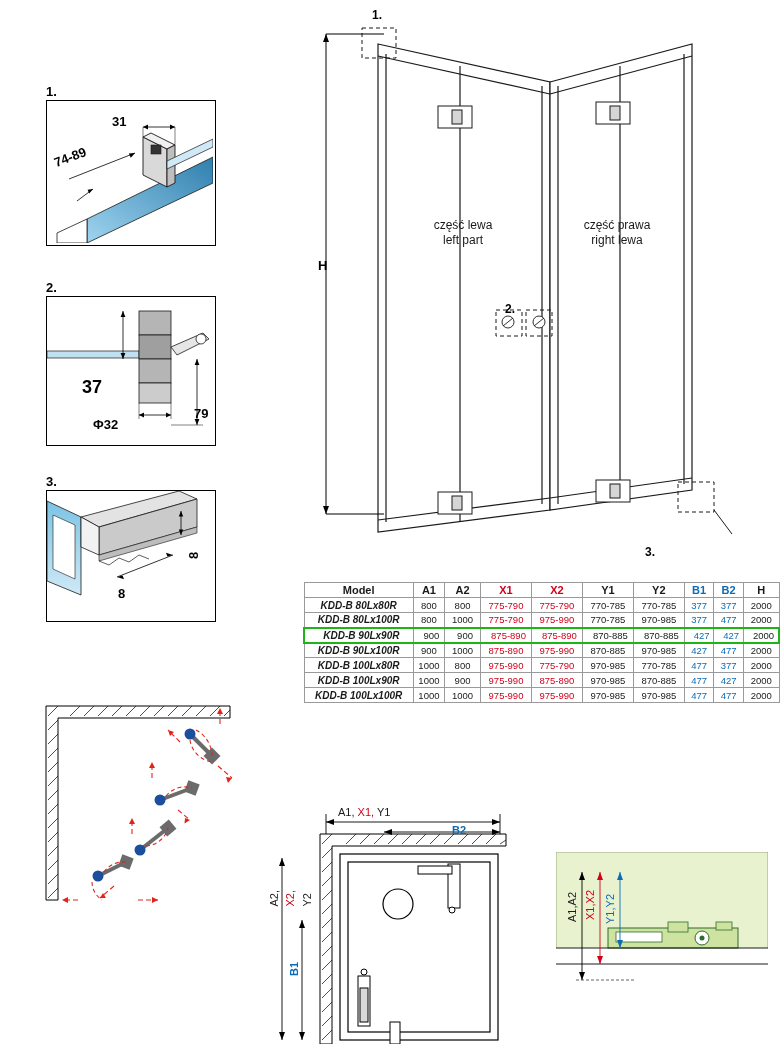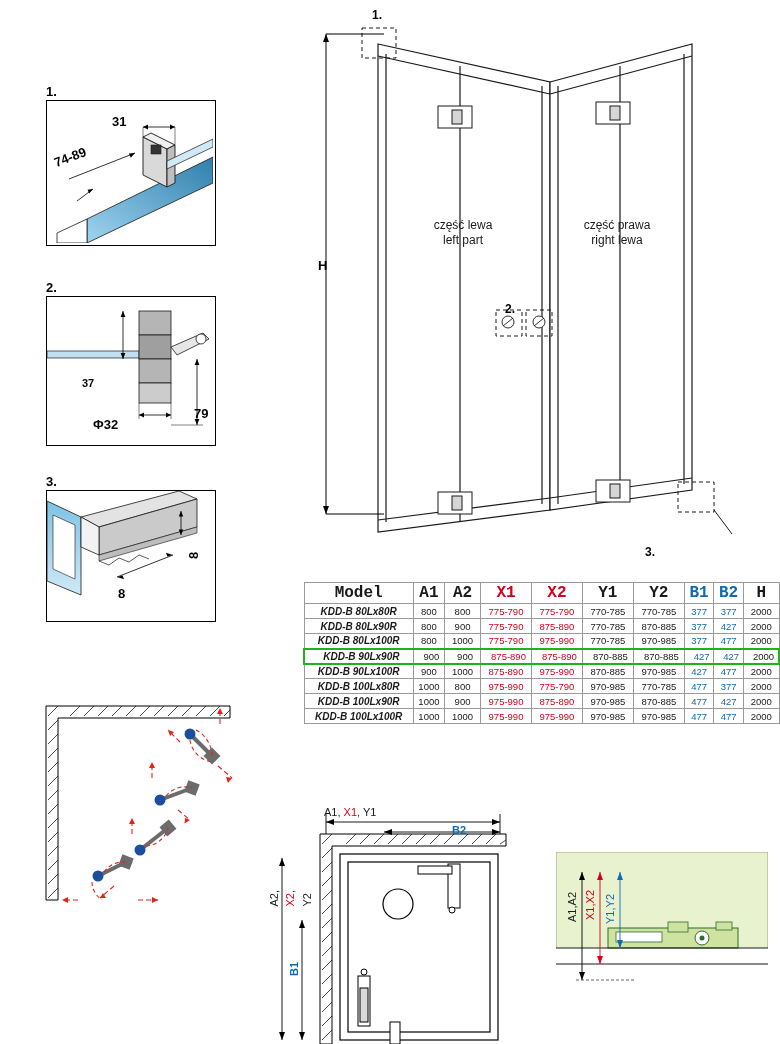--- a/index.html
+++ b/index.html
@@ -8,21 +8,21 @@
   .abs{position:absolute;}
 
   
   .detail-box{border:1px solid #000;background:#fff;}
   .detail-num{position:absolute;font-size:13px;font-weight:700;color:#000;}
   .lbl-b{font-size:11px;color:#000;font-weight:700;}
 
   
   table.spec{border-collapse:collapse;font-size:10px;}
   table.spec th, table.spec td{border:1px solid #9a9a9a;text-align:center;padding:1px 3px;height:15px;box-sizing:border-box;}
-  table.spec thead th{font-weight:700;background:#fff;font-size:16px;font-family:Liberation Mono, monospace;}
+  table.spec thead th{font-weight:700;background:#fff;font-size:11px;}
   table.spec td.model{font-style:italic;font-weight:700;text-align:center;font-size:10px;margin-left:32px;}
   table.spec td{font-size:9.5px;}
   .col-x{color:#d0021b;}
   .col-b{color:#0b6bb5;}
   tr.hl td{border-top:2px solid #1db516;border-bottom:2px solid #1db516;padding-left:8px;}
   tr.hl td:first-child{border-left:2px solid #1db516;}
   tr.hl td:last-child{border-right:2px solid #1db516;}
 
   .redtxt{color:#d0021b;}
   .bluetxt{color:#0b6bb5;}
@@ -100,21 +100,21 @@
       <path d="M150 128 l-2.4 -6 h4.8 z" fill="#000"></path>
       <line x1="124" y1="128" x2="156" y2="128" stroke="#000" stroke-width="0.5"></line>
 
       <line x1="92" y1="118" x2="124" y2="118" stroke="#000" stroke-width="0.8"></line>
       <path d="M92 118 l5 -2.4 v4.8 z" fill="#000"></path>
       <path d="M124 118 l-5 -2.4 v4.8 z" fill="#000"></path>
       <line x1="92" y1="106" x2="92" y2="122" stroke="#000" stroke-width="0.5"></line>
       <line x1="124" y1="106" x2="124" y2="122" stroke="#000" stroke-width="0.5"></line>
     </svg>
   </div>
-  <div class="abs lbl-b" style="left:82px;top:377px;font-size:11px;text-align:right;">37</div>
+  <div class="abs lbl-b" style="left:82px;top:377px;font-size:18px;text-align:right;">37</div>
   <div class="abs lbl-b" style="left:194px;top:406px;font-size:13px;">79</div>
   <div class="abs lbl-b" style="left:93px;top:417px;font-size:13px;">Φ32</div>
 
   <div class="abs" style="left:46px;top:472px;">
     <span class="detail-num" style="position:static;">3.</span>
   </div>
   <div class="abs detail-box" style="left:46px;top:490px;width:168px;height:130px;">
     <svg width="166" height="128" viewBox="0 0 166 128">
       <defs>
         <linearGradient id="g3" x1="0" y1="0" x2="0" y2="1">
@@ -319,32 +319,20 @@
           <tr>
             <td class="model">KDD-B 80Lx80R</td>
             <td>800</td>
             <td>800</td>
             <td class="col-x">775-790</td>
             <td class="col-x">775-790</td>
             <td>770-785</td>
             <td>770-785</td>
             <td class="col-b">377</td>
             <td class="col-b">377</td>
-            <td>2000</td>
-          </tr>
-          <tr>
-            <td class="model">KDD-B 80Lx90R</td>
-            <td>800</td>
-            <td>900</td>
-            <td class="col-x">775-790</td>
-            <td class="col-x">875-890</td>
-            <td>770-785</td>
-            <td>870-885</td>
-            <td class="col-b">377</td>
-            <td class="col-b">427</td>
             <td>2000</td>
           </tr>
           <tr>
             <td class="model">KDD-B 80Lx100R</td>
             <td>800</td>
             <td>1000</td>
             <td class="col-x">775-790</td>
             <td class="col-x">975-990</td>
             <td>770-785</td>
             <td>970-985</td>
@@ -488,21 +476,21 @@
         <line x1="20" y1="58" x2="20" y2="240"></line>
         <line x1="40" y1="120" x2="40" y2="240"></line>
       </g>
       <path d="M20 58 l-3 8 h6 z" fill="#000"></path>
       <path d="M20 240 l-3 -8 h6 z" fill="#000"></path>
       <path d="M40 120 l-3 8 h6 z" fill="#000"></path>
       <path d="M40 240 l-3 -8 h6 z" fill="#000"></path>
     </svg>
   </div>
 
-  <div class="abs" style="left:324px;top:806px;font-size:11px;">
+  <div class="abs" style="left:338px;top:806px;font-size:11px;">
     <span>A1,</span>
     <span class="redtxt">X1,</span>
     <span>Y1</span>
   </div>
   <div class="abs bluetxt" style="left:452px;top:824px;font-size:11px;font-weight:700;">B2</div>
   <div class="abs" style="left:268px;top:890px;height:70px;">
     <span class="vlabel">A2,</span>
     <span class="vlabel redtxt">X2,</span>
     <span class="vlabel">Y2</span>
   </div>

